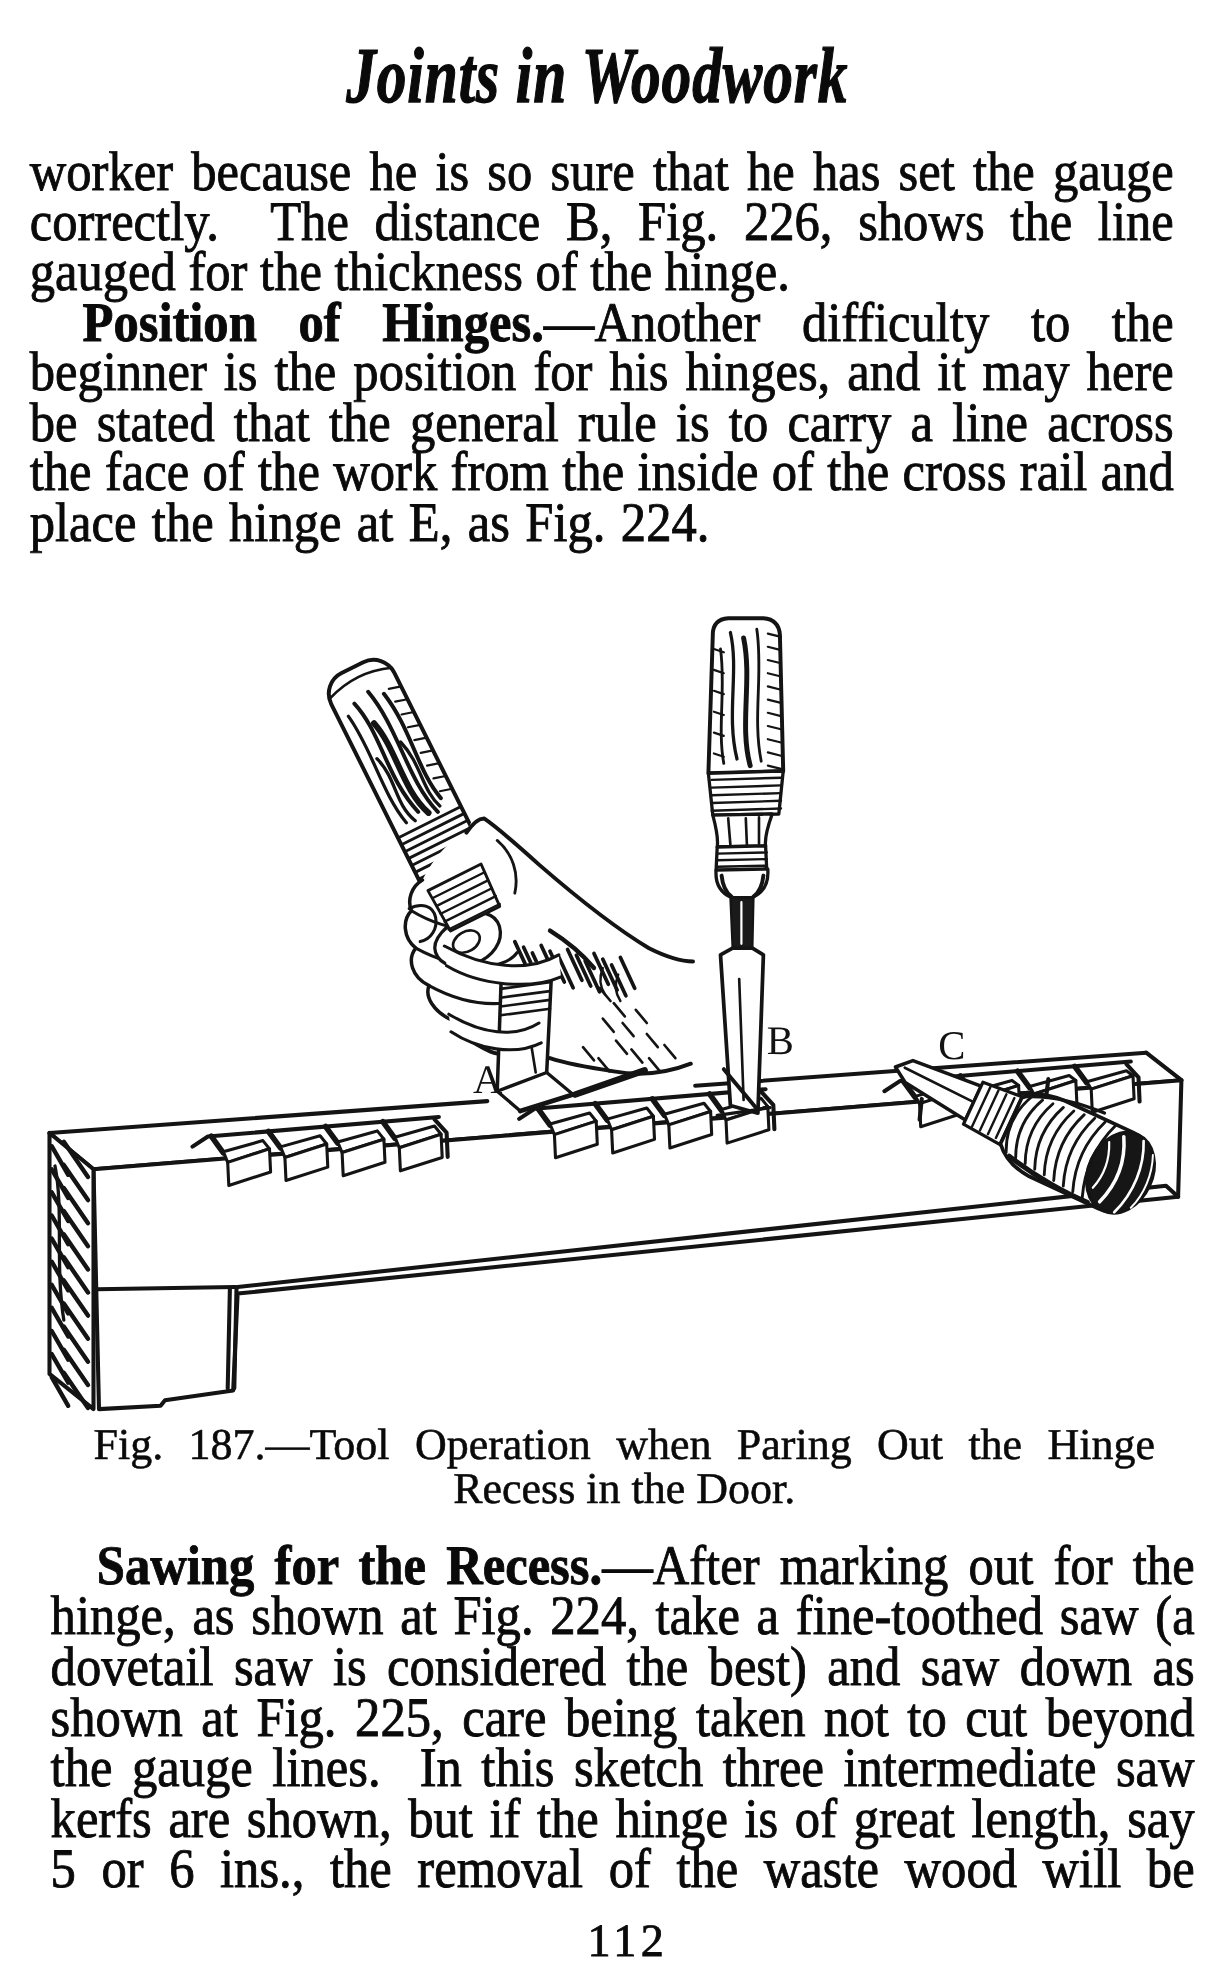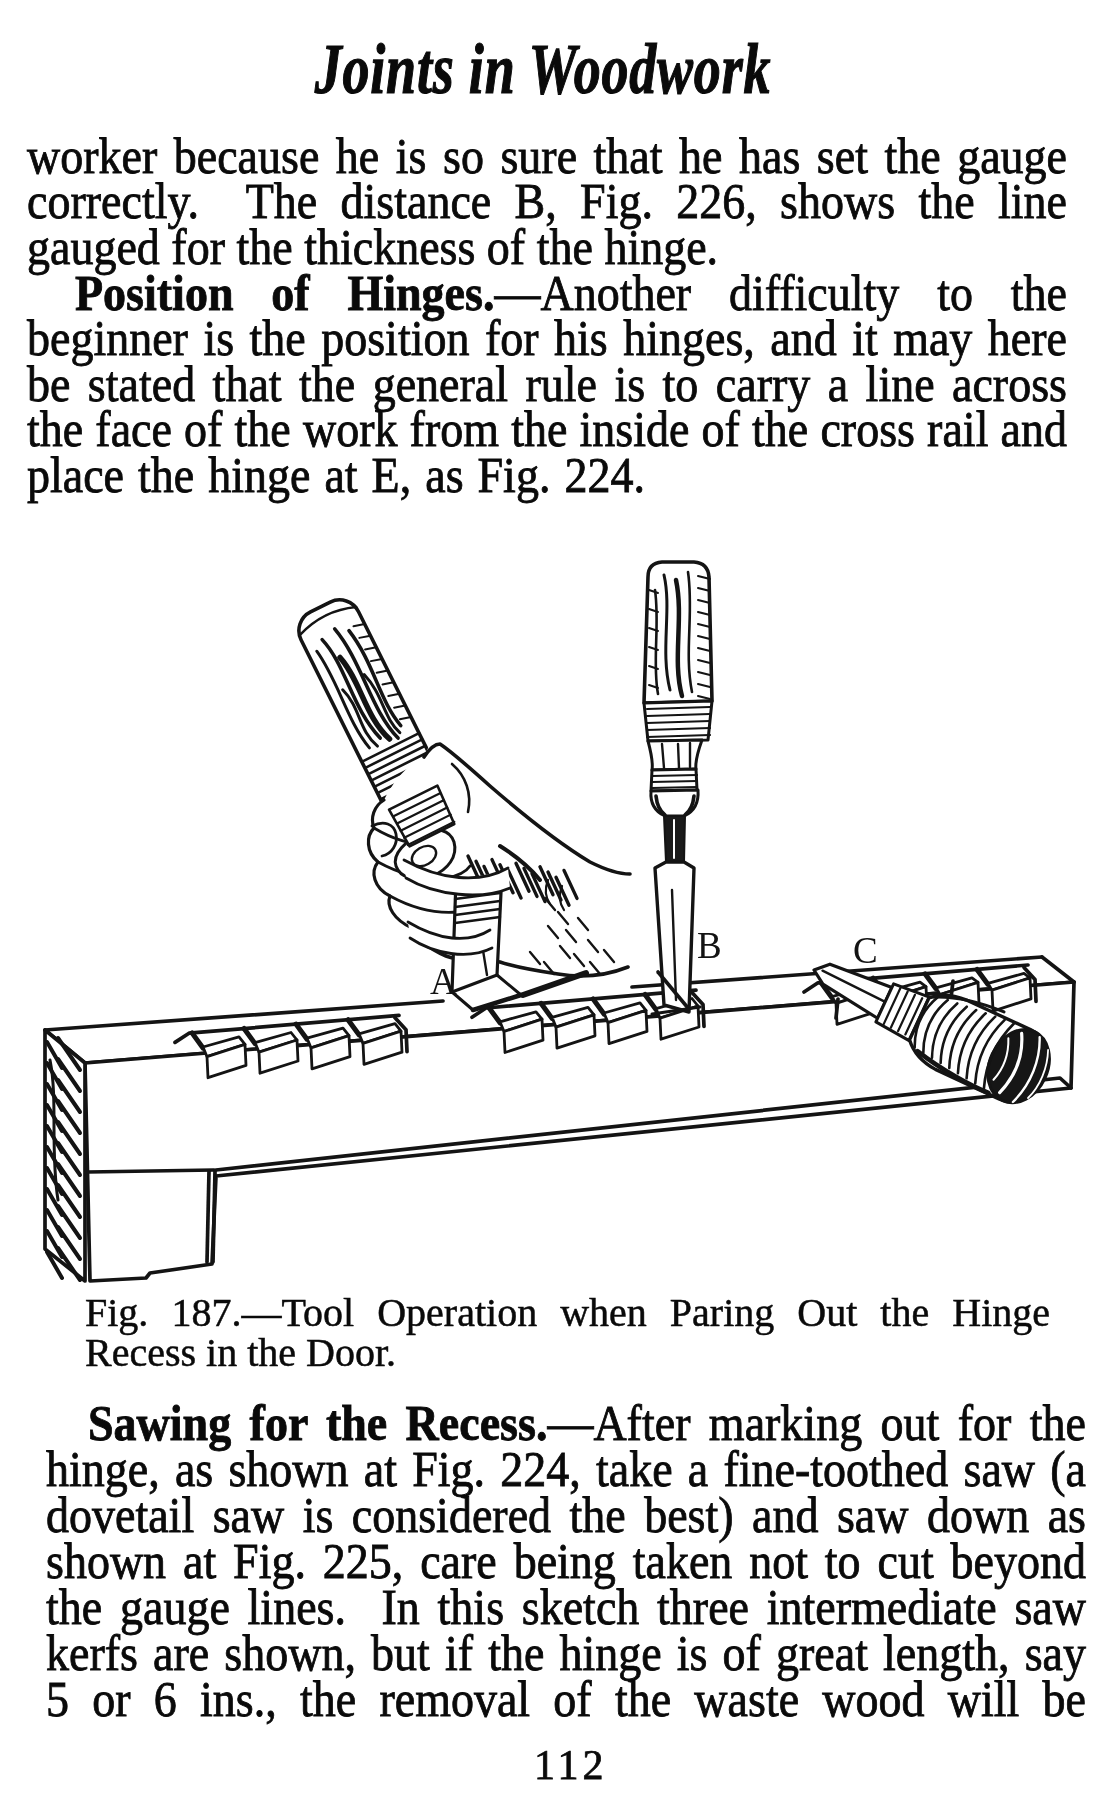--- a/index.html
+++ b/index.html
@@ -22,21 +22,21 @@
 <div class="ln j" style="left:27px;top:131px;width:1040px;">worker because he is so sure that he has set the gauge</div>
 <div class="ln j" style="left:27px;top:176px;width:1040px;">correctly. &nbsp;The distance B, Fig. 226, shows the line</div>
 <div class="ln" style="left:27px;top:222px;">gauged for the thickness of the hinge.</div>
 <div class="ln j" style="left:27px;top:268px;width:1040px;padding-left:48px;"><span class="b">Position of Hinges.</span>—Another difficulty to the</div>
 <div class="ln j" style="left:27px;top:313px;width:1040px;">beginner is the position for his hinges, and it may here</div>
 <div class="ln j" style="left:27px;top:359px;width:1040px;">be stated that the general rule is to carry a line across</div>
 <div class="ln j" style="left:27px;top:404px;width:1040px;">the face of the work from the inside of the cross rail and</div>
 <div class="ln" style="left:27px;top:450px;word-spacing:2.5px;">place the hinge at E, as Fig. 224.</div>
 
 <div class="ln cap j" style="left:85px;top:1293px;width:965px;">Fig. 187.—Tool Operation when Paring Out the Hinge</div>
-<div class="ln cap" style="left:85px;top:1333px;width:965px;text-align:left;white-space:normal;">Recess in the Door.</div>
+<div class="ln cap" style="left:85px;top:1333px;width:965px;text-align:center;white-space:normal;">Recess in the Door.</div>
 
 <div class="ln j" style="left:46px;top:1398px;width:1040px;padding-left:42px;"><span class="b">Sawing for the Recess.</span>—After marking out for the</div>
 <div class="ln j" style="left:46px;top:1444px;width:1040px;">hinge, as shown at Fig. 224, take a fine-toothed saw (a</div>
 <div class="ln j" style="left:46px;top:1490px;width:1040px;">dovetail saw is considered the best) and saw down as</div>
 <div class="ln j" style="left:46px;top:1536px;width:1040px;">shown at Fig. 225, care being taken not to cut beyond</div>
 <div class="ln j" style="left:46px;top:1582px;width:1040px;">the gauge lines. &nbsp;In this sketch three intermediate saw</div>
 <div class="ln j" style="left:46px;top:1628px;width:1040px;">kerfs are shown, but if the hinge is of great length, say</div>
 <div class="ln j" style="left:46px;top:1674px;width:1040px;">5 or 6 ins., the removal of the waste wood will be</div>
 
 <div class="ln" style="left:534px;top:1743px;font-size:42px;line-height:44px;letter-spacing:4px;transform:none;">112</div>

